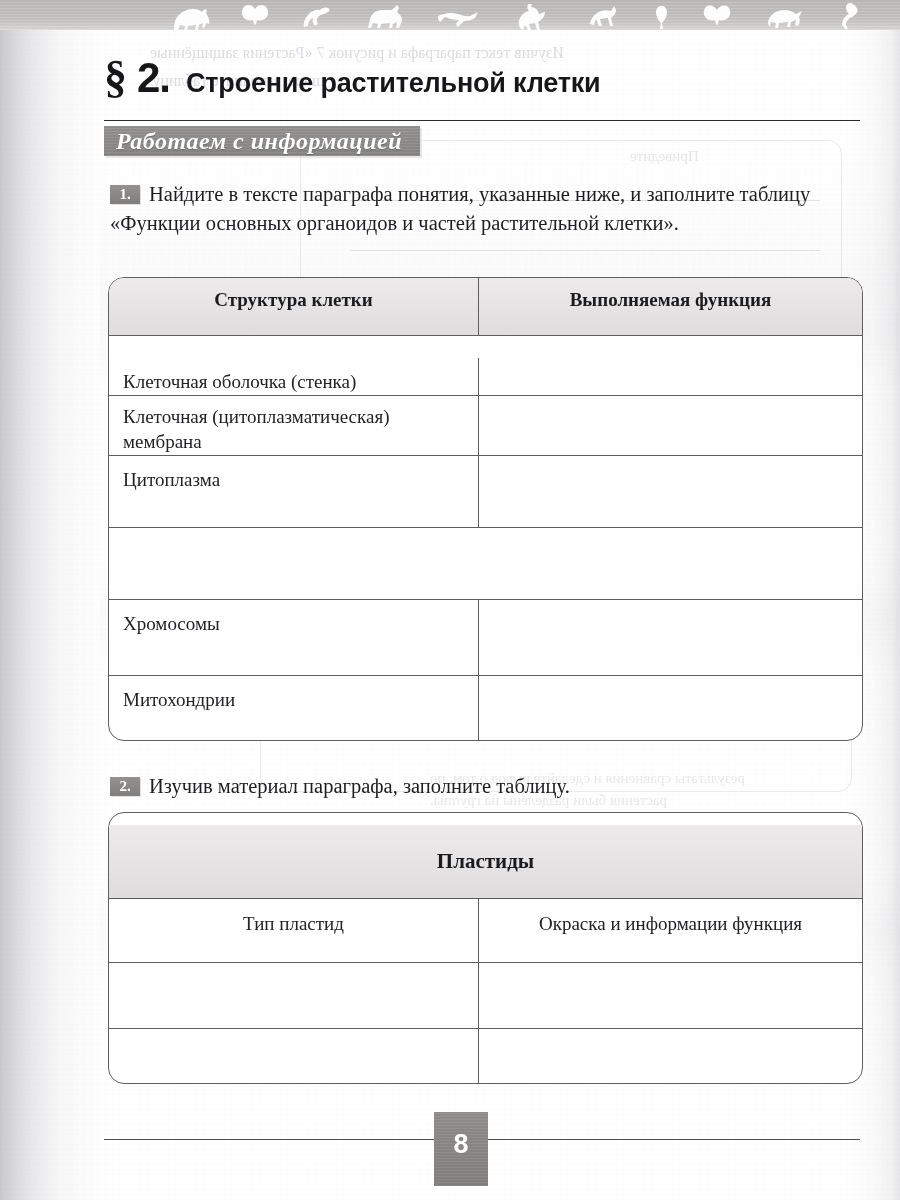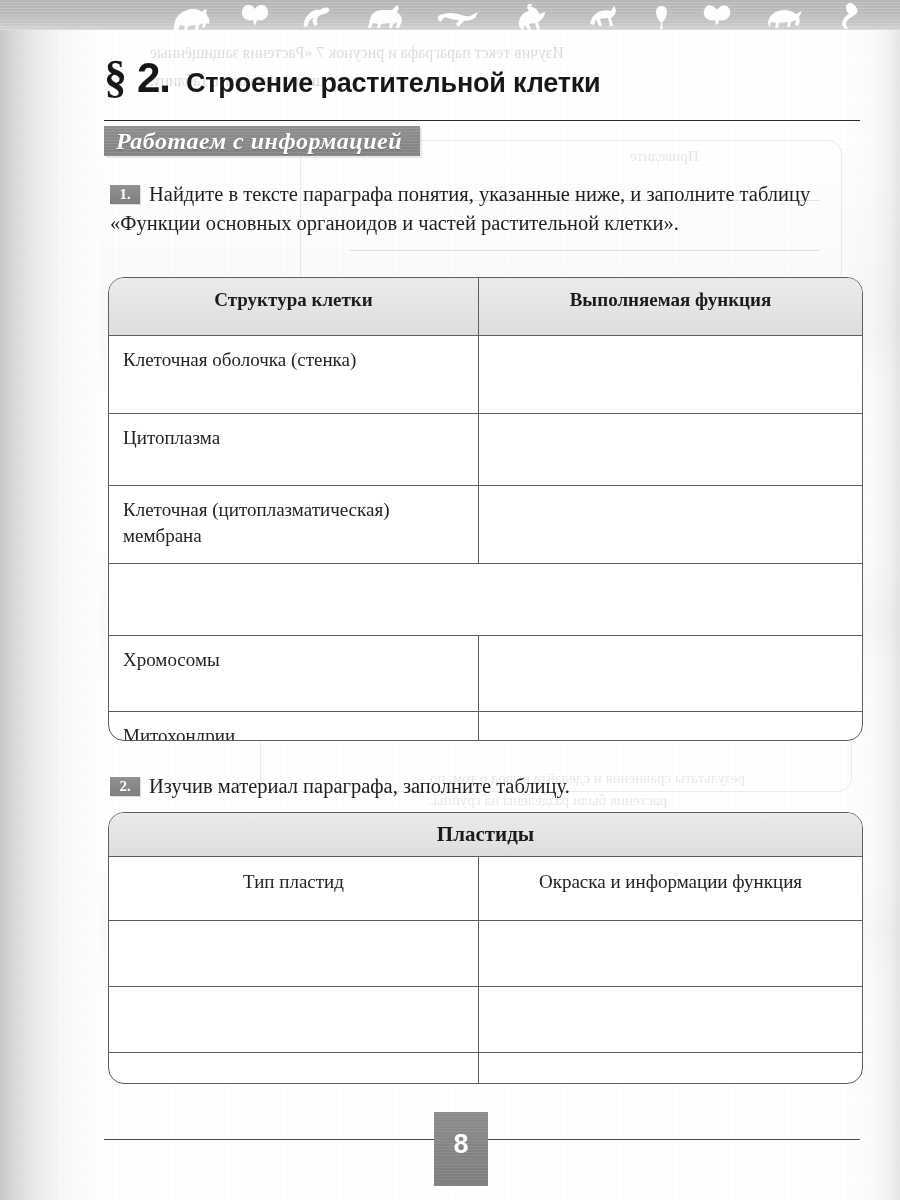--- a/index.html
+++ b/index.html
@@ -259,36 +259,37 @@
     font-size: 19px;
     text-align: center;
     padding: 9px 0;
     color: #1b1b1e;
   }
   .span-head {
     background: linear-gradient(180deg, #eceaea 0%, #e4e2e2 60%, #dedcdc 100%);
     text-align: center;
     font-weight: bold;
     font-size: 21px;
-    padding: 9px 10px;
+    padding: 24px 10px;
     color: #1b1b1e;
     border-bottom: 1px solid #5d5d62;
     font-family: "Liberation Serif", serif;
+    margin-top: 12px;
   }
   .sub-head .wb-cell {
     font-weight: normal;
     text-align: center;
     font-size: 19px;
     padding: 12px 10px;
     color: #232326;
   }
 
   
   .h-58  { height: 58px; }
-  .h-78  { height: 78px; }
+  .h-78  { height: 60px; align-items: flex-end; }
   .h-72  { height: 72px; }
   .h-76  { height: 76px; }
   .h-74  { height: 74px; }
   
   .h-64  { height: 64px; }
   .h-66  { height: 66px; }
 
   
   .footer-rule {
     position: absolute;
@@ -436,27 +437,27 @@
       <div class="wb-row head-row h-58">
         <div class="wb-cell col-a">Структура клетки</div>
         <div class="wb-cell col-b">Выполняемая функция</div>
       </div>
 
       <div class="wb-row h-78">
         <div class="wb-cell col-a">Клеточная оболочка (стенка)</div>
         <div class="wb-cell col-b"></div>
       </div>
 
+      <div class="wb-row h-78">
+        <div class="wb-cell col-a">Клеточная (цитоплазматическая) мембрана</div>
+        <div class="wb-cell col-b"></div>
+      </div>
+
       <div class="wb-row h-72">
         <div class="wb-cell col-a">Цитоплазма</div>
-        <div class="wb-cell col-b"></div>
-      </div>
-
-      <div class="wb-row h-78">
-        <div class="wb-cell col-a">Клеточная (цитоплазматическая) мембрана</div>
         <div class="wb-cell col-b"></div>
       </div>
 
       <div class="wb-row h-72">
         <div class="wb-cell col-b"></div>
       </div>
 
       <div class="wb-row h-76">
         <div class="wb-cell col-a">Хромосомы</div>
         <div class="wb-cell col-b"></div>

